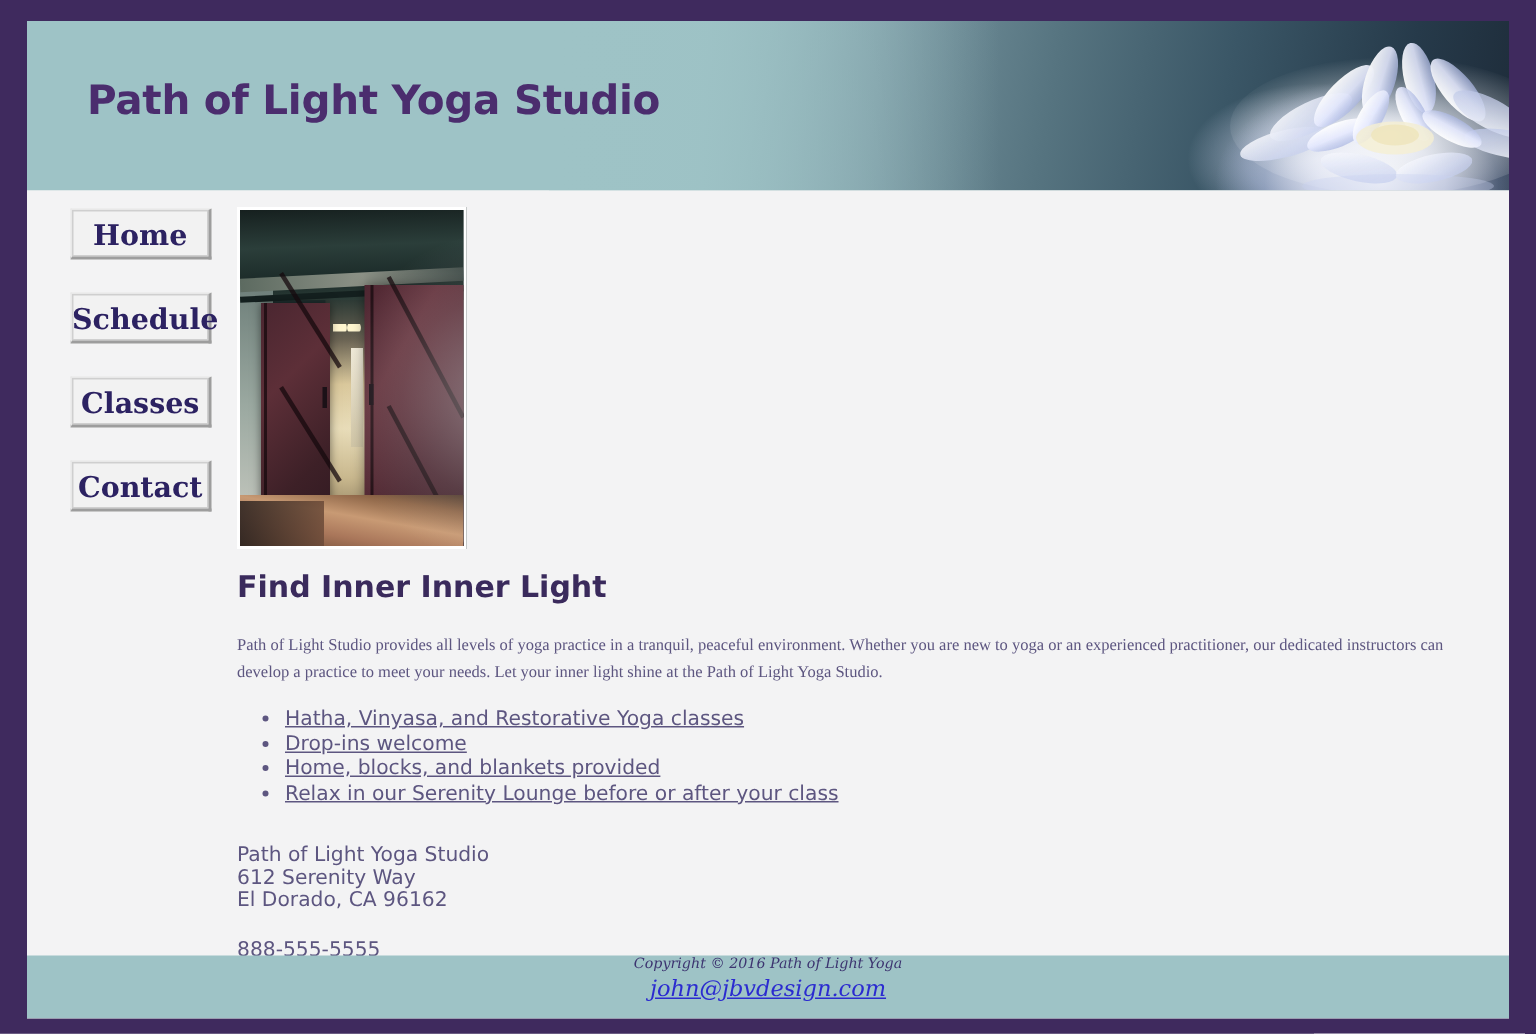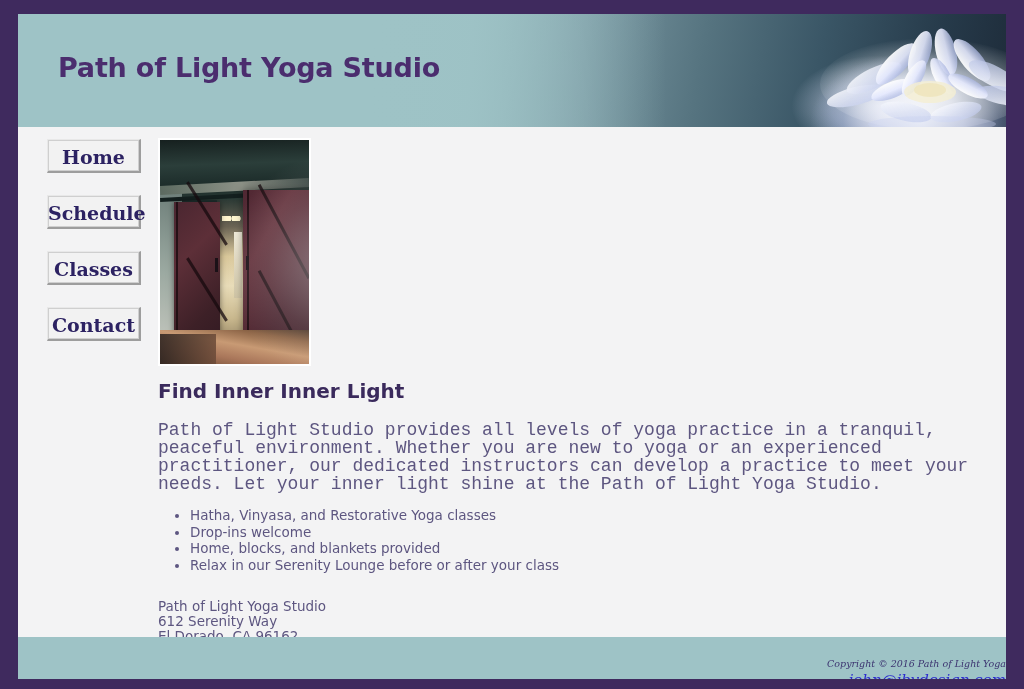--- a/index.html
+++ b/index.html
@@ -206,31 +206,32 @@
   }
   #main-heading {
     margin: 0 0 18px 0;
     font-family: "DejaVu Sans", sans-serif;
     font-size: 20px;
     font-weight: bold;
     color: #3a2a5c;
   }
   #intro-paragraph {
     margin: 0 0 14px 0;
-    font-family: Liberation Mono, monospace;
-    font-size: 18px;
+    font-family: Liberation Serif, serif;
+    font-size: 11px;
     line-height: 18px;
     color: #5d5680;
     width: 828px;
   }
   #feature-list {
     margin: 3px 0 0 0;
     padding-left: 32px;
     list-style: disc;
     color: #5d5680;
+    text-decoration: underline;
   }
   #feature-list li {
     font-family: "DejaVu Sans", sans-serif;
     font-size: 13.5px;
     line-height: 16.5px;
     color: #5d5680;
   }
   #address-block {
     margin-top: 26px;
     font-family: "DejaVu Sans", sans-serif;
@@ -246,23 +247,23 @@
   }
 
   
   #footer {
     position: absolute;
     left: 0;
     bottom: 0;
     width: 988px;
     height: 42px;
     background: #9ec3c6;
-    text-align: right;
+    text-align: center;
     box-sizing: border-box;
-    padding-top: 21px;
+    padding-top: 0;
   }
   #footer-copyright {
     font-family: "DejaVu Serif", serif;
     font-style: italic;
     font-size: 9.5px;
     color: #3c3470;
     line-height: 12px;
   }
   #footer-email {
     display: inline-block;

